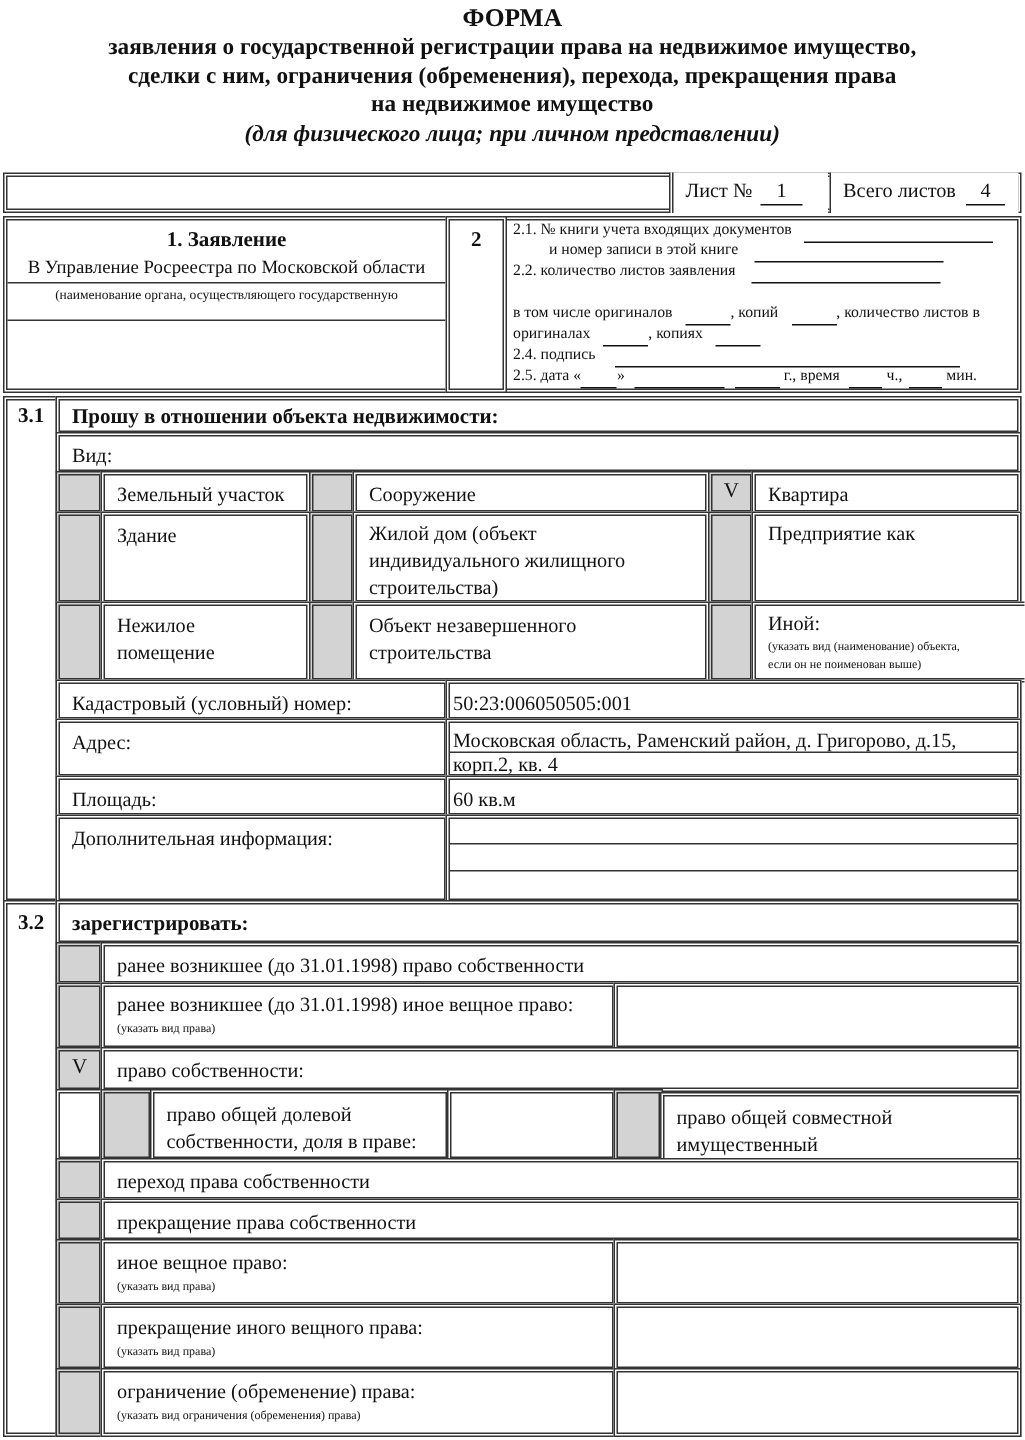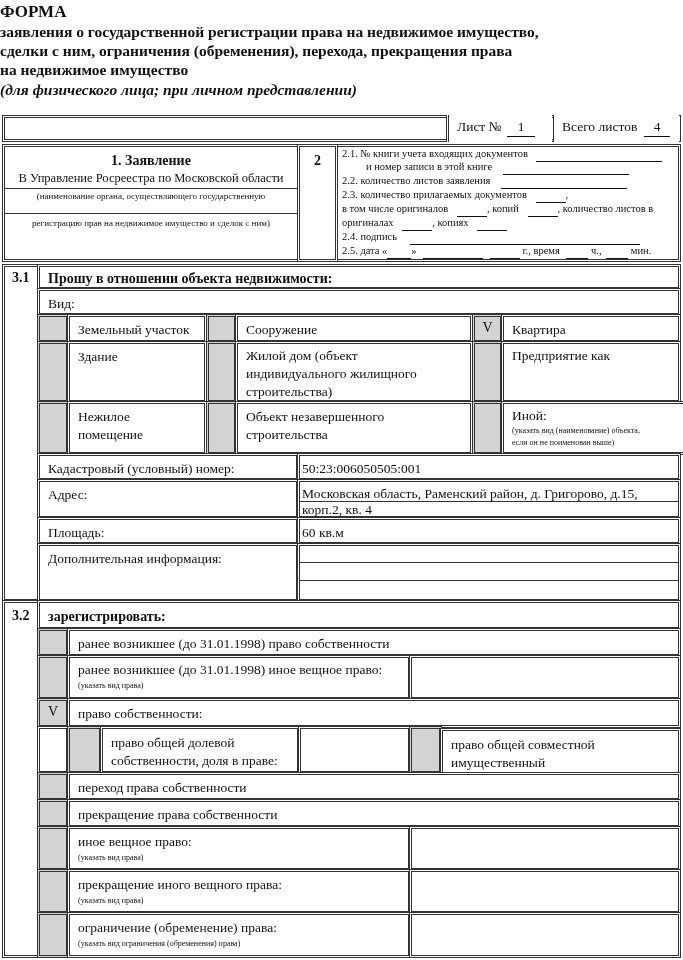--- a/index.html
+++ b/index.html
@@ -1,19 +1,19 @@
 <!DOCTYPE html>
 <html><head>
 <meta charset="utf-8">
 <style>
   * { box-sizing: border-box; margin: 0; padding: 0; }
   html, body { width: 683px; height: 960px; background: #fff; overflow: hidden; }
   body { font-family: "Liberation Serif", "DejaVu Serif", serif; color: #111; position: relative; }
 
-  .hdr { position: absolute; left: 0; width: 683px; font-weight: bold; }
+  .hdr { position: absolute; left: 0; width: 683px; text-align: center; font-weight: bold; }
   .h-title { top: 2px; font-size: 17px; }
   .h-line { font-size: 15.5px; line-height: 19px; }
   .h-l1 { top: 22px; }
   .h-l2 { top: 41px; }
   .h-l3 { top: 60px; }
   .h-sub { top: 81px; font-size: 15.5px; font-style: italic; }
 
   .box { position: absolute; border: 3px double #333; background: #fff; }
   .cell { position: absolute; border: 1px solid #333; background: #fff; }
   .dbl { border: 3px double #333; }
@@ -43,30 +43,28 @@
   <span class="t uline" style="left:90px; top:2px; width:26px;">4</span>
 </div>
 
 <div class="box" style="left:2px; top:144px; width:679px; height:118px;"></div>
 <div class="cell" style="left:5px; top:147px; width:292px; height:112px; border:none; background:transparent;">
   <div class="t b" style="left:0; width:292px; text-align:center; top:4px; font-size:14px;">1. Заявление</div>
   <div class="t" style="left:0; width:292px; text-align:center; top:22px; font-size:12.5px;">В Управление Росреестра по Московской области</div>
   <div style="position:absolute; left:0; top:41px; width:292px; border-top:1px solid #333;"></div>
   <div class="t tsm" style="left:0; width:292px; text-align:center; top:43px;">(наименование органа, осуществляющего государственную</div>
   <div style="position:absolute; left:0; top:66px; width:292px; border-top:1px solid #333;"></div>
-  <div class="t tsm" style="left:0; width:292px; text-align:center; top:70px;">регистрацию прав на недвижимое имущество и сделок с ним)</div>
 </div>
 <div class="cell dbl" style="left:297px; top:144px; width:41px; height:118px;">
   <div class="t b" style="left:0; width:35px; text-align:center; top:4px; font-size:14px;">2</div>
 </div>
 <div style="position:absolute; left:338px; top:147px; width:340px; height:112px;">
   <div class="t t10" style="left:4px; top:0px;"><span>2.1. № книги учета входящих документов</span> <span class="uline" style="width:126px; margin-left:6px;">&nbsp;</span></div>
   <div class="t t10" style="left:28px; top:13px;"><span>и номер записи в этой книге</span> <span class="uline" style="width:126px; margin-left:8px;">&nbsp;</span></div>
   <div class="t t10" style="left:4px; top:27px;"><span>2.2. количество листов заявления</span> <span class="uline" style="width:126px; margin-left:8px;">&nbsp;</span></div>
-  <div class="t t10" style="left:4px; top:41px;"><span>2.3. количество прилагаемых документов</span> <span class="uline" style="width:30px; margin-left:6px;">&nbsp;</span><span>,</span></div>
   <div class="t t10" style="left:4px; top:55px;"><span>в том числе оригиналов</span> <span class="uline" style="width:30px; margin-left:6px;">&nbsp;</span><span>, копий</span> <span class="uline" style="width:30px; margin-left:6px;">&nbsp;</span><span>, количество листов в</span></div>
   <div class="t t10" style="left:4px; top:69px;"><span>оригиналах</span> <span class="uline" style="width:30px; margin-left:6px;">&nbsp;</span><span>, копиях</span> <span class="uline" style="width:30px; margin-left:6px;">&nbsp;</span></div>
   <div class="t t10" style="left:4px; top:83px;"><span>2.4. подпись</span> <span class="uline" style="width:230px; margin-left:10px;">&nbsp;</span></div>
   <div class="t t10" style="left:4px; top:97px;"><span>2.5. дата «</span><span class="uline" style="width:24px;">&nbsp;</span><span>»</span> <span class="uline" style="width:60px; margin-left:4px;">&nbsp;</span> <span class="uline" style="width:30px; margin-left:4px;">&nbsp;</span> <span>г., время</span> <span class="uline" style="width:22px; margin-left:4px;">&nbsp;</span> <span>ч.,</span> <span class="uline" style="width:22px; margin-left:2px;">&nbsp;</span> <span>мин.</span></div>
 </div>
 
 <div class="box" style="left:2px; top:264px; width:679px; height:338px;"></div>
 <div class="t b" style="left:12px; top:268px; font-size:14px;">3.1</div>
 <div style="position:absolute; left:37px; top:264px; width:0; height:338px; border-left:3px double #333;"></div>
 

